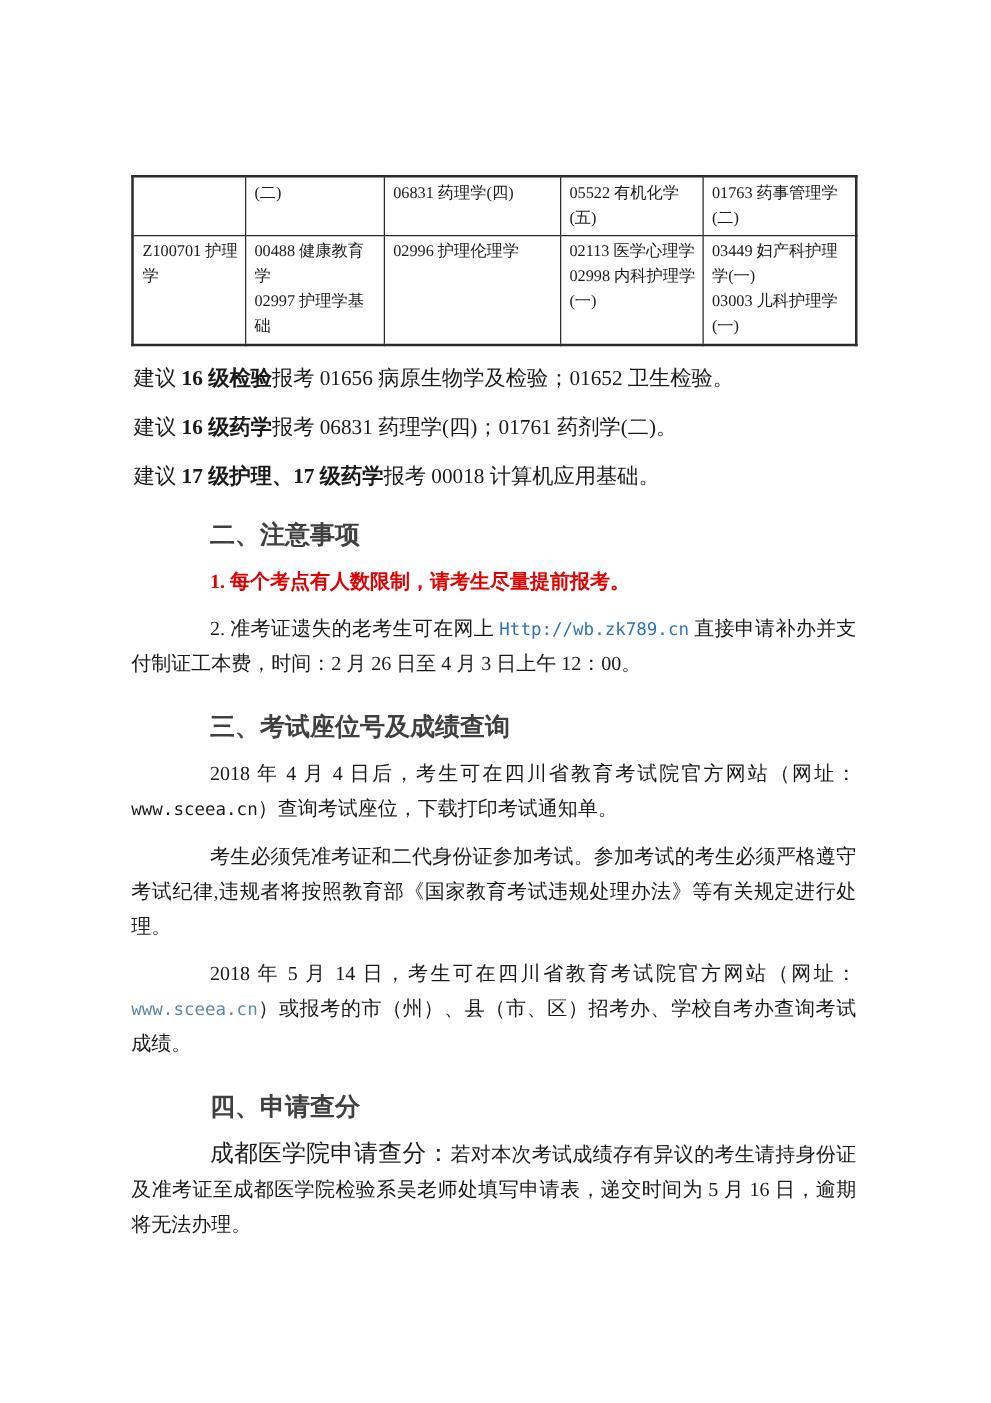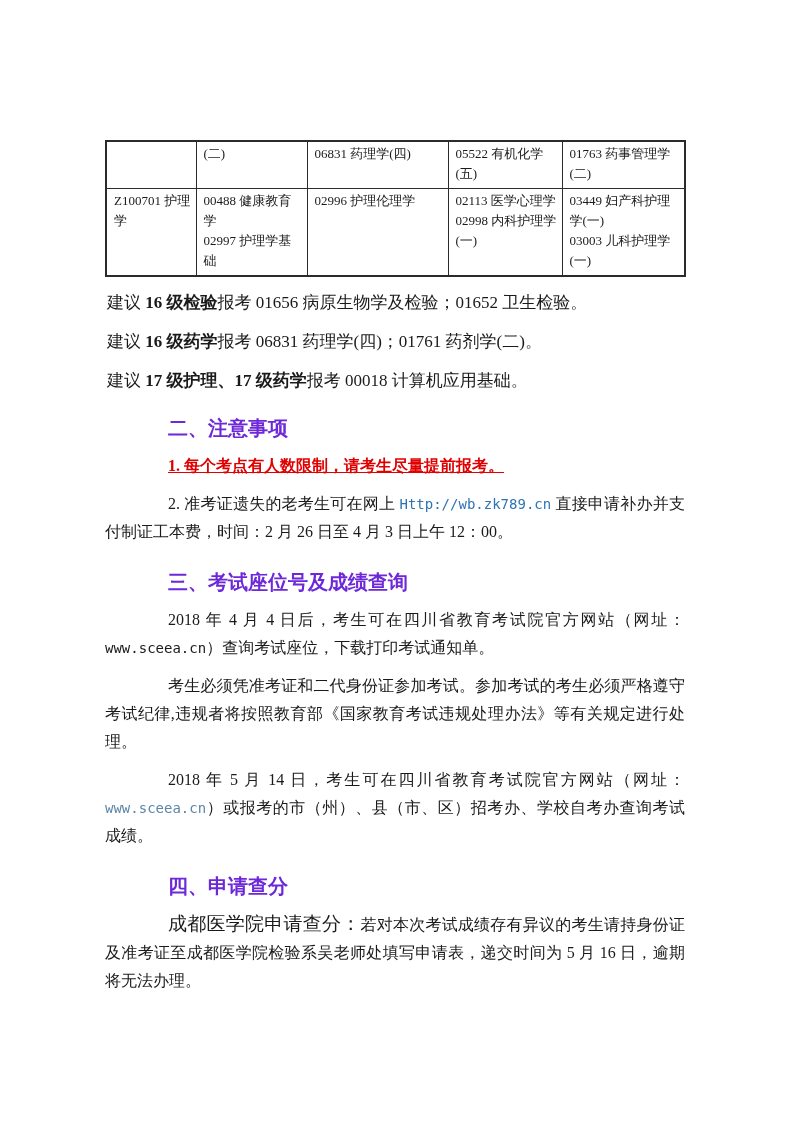--- a/index.html
+++ b/index.html
@@ -42,31 +42,31 @@
     white-space:nowrap;
   }
   .run-bold{font-weight:bold;}
   
   .sec{
     font-family:Liberation Sans, sans-serif;
     font-weight:bold;
     font-size:20px;
     line-height:24px;
     margin:24px 0 12px 63px;
-    color:#6d28d9;
+    color:#404040;
   }
   
   .paras .para{
     font-size:16px;
     line-height:28px;
     text-indent:63px;
     text-align:justify;
     margin:0 0 10px 0;
   }
-  .run-red{color:var(--red,#e00000);font-weight:bold;text-decoration:underline;}
+  .run-red{color:var(--red,#e00000);font-weight:bold;}
   .run-link{color:var(--link-blue,#2e74b5);font-family:"DejaVu Sans Mono","Liberation Mono",monospace;font-size:14px;}
   .run-link2{color:var(--link-teal,#5d87a8);font-family:"DejaVu Sans Mono","Liberation Mono",monospace;font-size:14px;}
   .run-mono{font-family:"DejaVu Sans Mono","Liberation Mono",monospace;font-size:14px;}
   .run-lead{font-weight:normal;font-size:19px;}
 </style>
 </head>
 <body>
 
 <div class="page">
   <div class="content">

